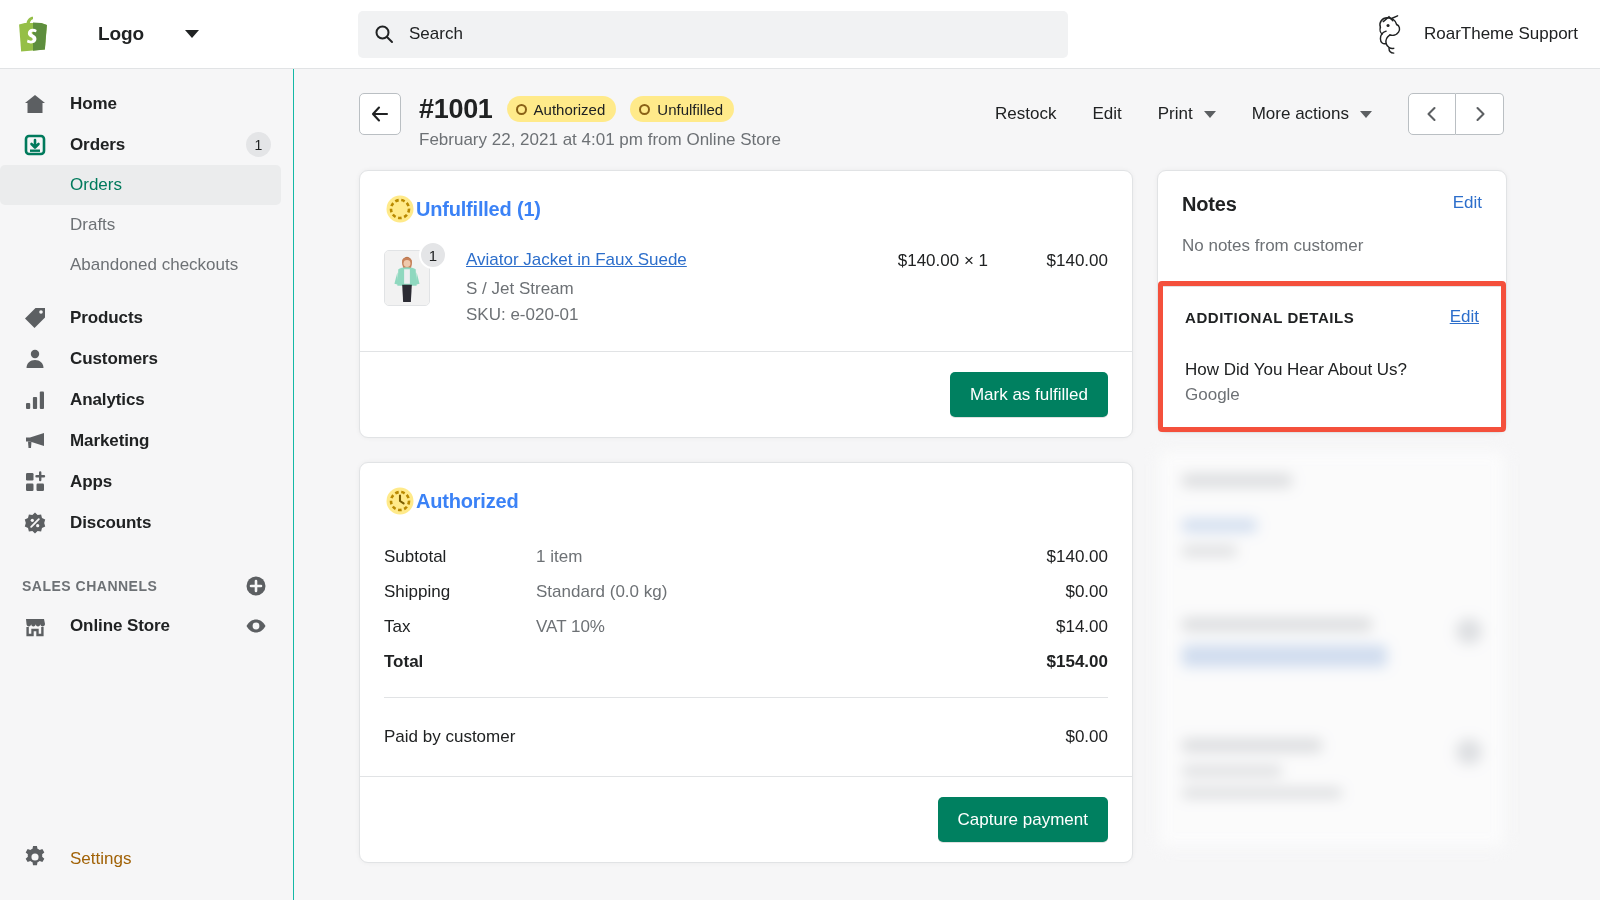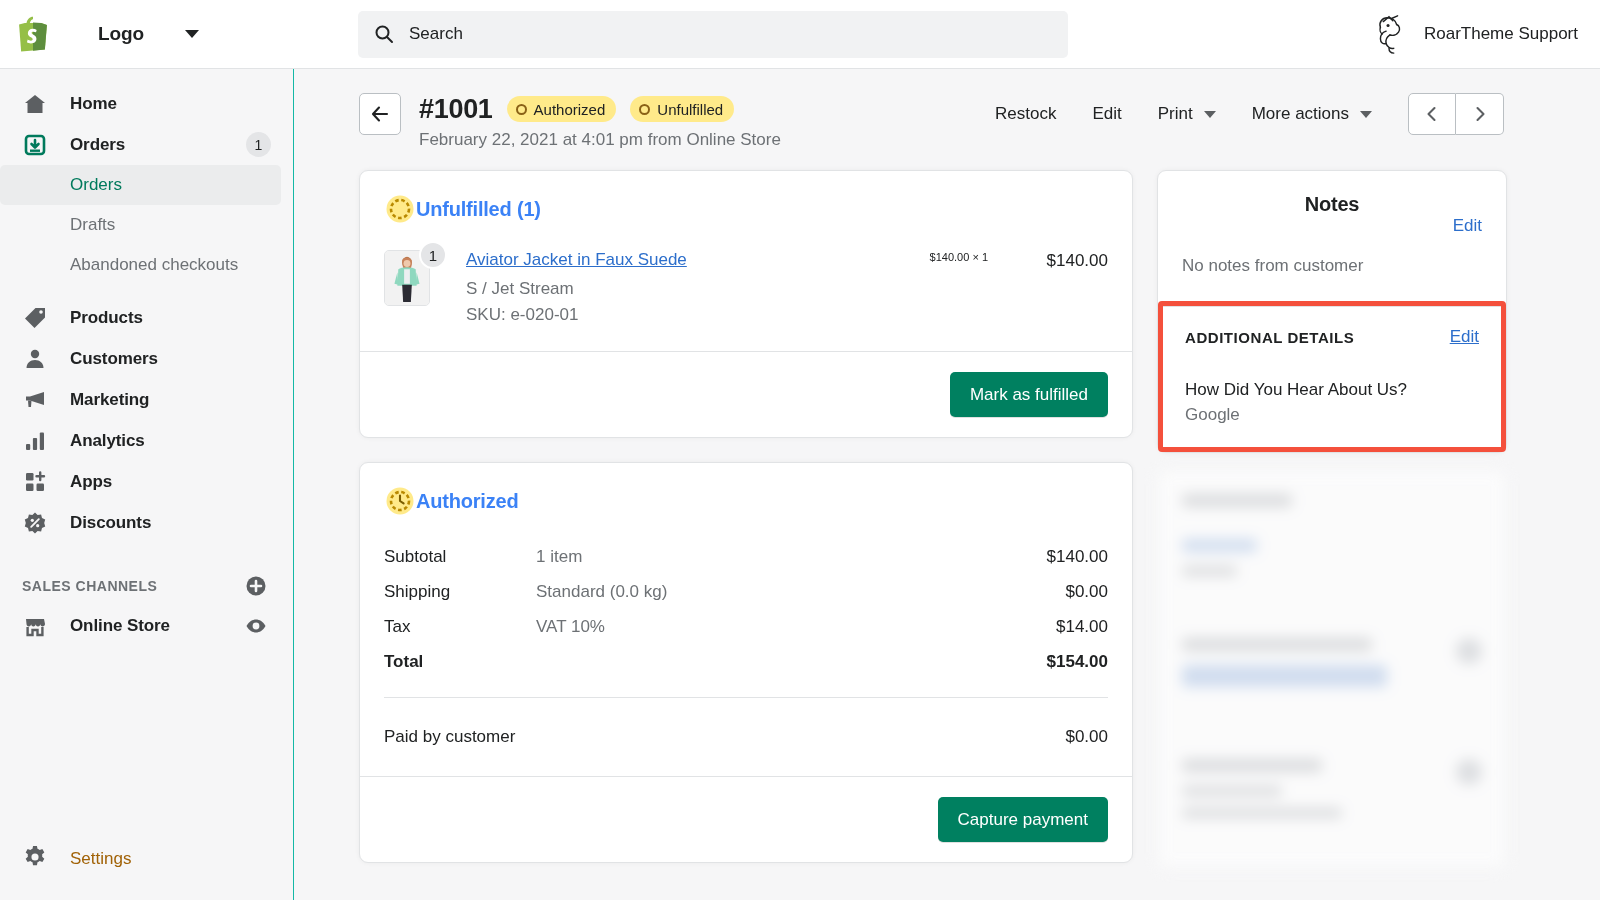--- a/index.html
+++ b/index.html
@@ -163,21 +163,21 @@
     border-radius: 50%; background: #e4e5e7; color: #202223; font-size: 15px;
     display: flex; align-items: center; justify-content: center;
     border: 2px solid #fff;
   }
   .li-info { margin-left: 36px; flex: 1 1 auto; }
   .li-name {
     font-size: 17px; color: #2c6ecb; text-decoration: underline; cursor: pointer;
   }
   .li-variant { font-size: 17px; color: #6d7175; margin-top: 9px; }
   .li-sku { font-size: 17px; color: #6d7175; margin-top: 6px; }
-  .li-unit { font-size: 11px; color: #202223; width: 175px; text-align: right;
+  .li-unit { font-size: 17px; color: #202223; width: 175px; text-align: right;
     flex: 0 0 auto; padding-top: 1px; }
   .li-total { font-size: 17px; color: #202223; width: 120px; text-align: right;
     flex: 0 0 auto; padding-top: 1px; }
 
   .card-foot {
     border-top: 1px solid #e1e3e5; padding: 20px 24px; display: flex;
     justify-content: flex-end;
   }
   .btn-primary {
     background: #008060; color: #fff; font-size: 17px; border: none;
@@ -190,21 +190,21 @@
   .t-label { font-size: 17px; color: #202223; width: 152px; flex: 0 0 auto; }
   .t-desc { font-size: 17px; color: #6d7175; flex: 1 1 auto; }
   .t-val { font-size: 17px; color: #202223; text-align: right; flex: 0 0 auto; }
   .t-row.bold .t-label, .t-row.bold .t-val { font-weight: bold; }
   .t-sep { border-top: 1px solid #e1e3e5; margin: 18px 0 0 0; }
   .paid-row { display: flex; align-items: center; height: 35px;
     padding: 0 24px; margin-top: 17px; margin-bottom: 22px; }
 
   
   .notes-card .nc-head {
-    display: flex; align-items: center; padding: 22px 24px 0 24px; flex-direction: column;
+    display: flex; padding: 22px 24px 0 24px;
   }
   .nc-title { font-size: 20px; font-weight: bold; color: #202223; letter-spacing: -0.2px; }
   .nc-edit { margin-left: auto; font-size: 17px; color: #2c6ecb; cursor: pointer; }
   .nc-body { font-size: 17px; color: #6d7175; padding: 20px 24px 26px 24px; }
 
   .addl-highlight {
     border: 5px solid #f4503c; border-radius: 4px; margin-top: -1px;
     position: relative; z-index: 5; background: #fff;
   }
   .addl-inner { padding: 20px 22px 22px 22px; border-top: 1px solid #e1e3e5; }
@@ -324,37 +324,37 @@
         <circle cx="12" cy="7" r="4.2" fill="#5c5f62"></circle>
         <path d="M3.5 21 C3.5 16 7.2 13 12 13 C16.8 13 20.5 16 20.5 21 Z" fill="#5c5f62"></path>
       </svg>
     </span>
     <span class="lbl">Customers</span>
   </div>
 
   <div class="nav-item">
     <span class="ico">
       <svg width="24" height="24" viewBox="0 0 24 24">
+        <rect x="3" y="15" width="4.2" height="6" rx="1" fill="#5c5f62"></rect>
+        <rect x="9.9" y="9" width="4.2" height="12" rx="1" fill="#5c5f62"></rect>
+        <rect x="16.8" y="3.5" width="4.2" height="17.5" rx="1" fill="#5c5f62"></rect>
+      </svg>
+    </span>
+    <span class="lbl">Analytics</span>
+  </div>
+
+  <div class="nav-item">
+    <span class="ico">
+      <svg width="24" height="24" viewBox="0 0 24 24">
         <path d="M21 4 L21 17 L7 12.6 L7 8.4 Z" fill="#5c5f62"></path>
         <path d="M3 8.5 L7 8.5 L7 12.5 L3 12.5 Z" fill="#5c5f62"></path>
         <path d="M5 12.5 L8.5 12.5 L8 19 L5.5 19 Z" fill="#5c5f62"></path>
       </svg>
     </span>
     <span class="lbl">Marketing</span>
-  </div>
-
-  <div class="nav-item">
-    <span class="ico">
-      <svg width="24" height="24" viewBox="0 0 24 24">
-        <rect x="3" y="15" width="4.2" height="6" rx="1" fill="#5c5f62"></rect>
-        <rect x="9.9" y="9" width="4.2" height="12" rx="1" fill="#5c5f62"></rect>
-        <rect x="16.8" y="3.5" width="4.2" height="17.5" rx="1" fill="#5c5f62"></rect>
-      </svg>
-    </span>
-    <span class="lbl">Analytics</span>
   </div>
 
   <div class="nav-item">
     <span class="ico">
       <svg width="24" height="24" viewBox="0 0 24 24">
         <rect x="3" y="3" width="7.5" height="7.5" rx="1.2" fill="#5c5f62"></rect>
         <rect x="3" y="13.5" width="7.5" height="7.5" rx="1.2" fill="#5c5f62"></rect>
         <rect x="13.5" y="13.5" width="7.5" height="7.5" rx="1.2" fill="#5c5f62"></rect>
         <path d="M17.2 2.5 L17.2 10 M13.5 6.2 L21 6.2" stroke="#5c5f62" stroke-width="2.4" stroke-linecap="round"></path>
       </svg>

